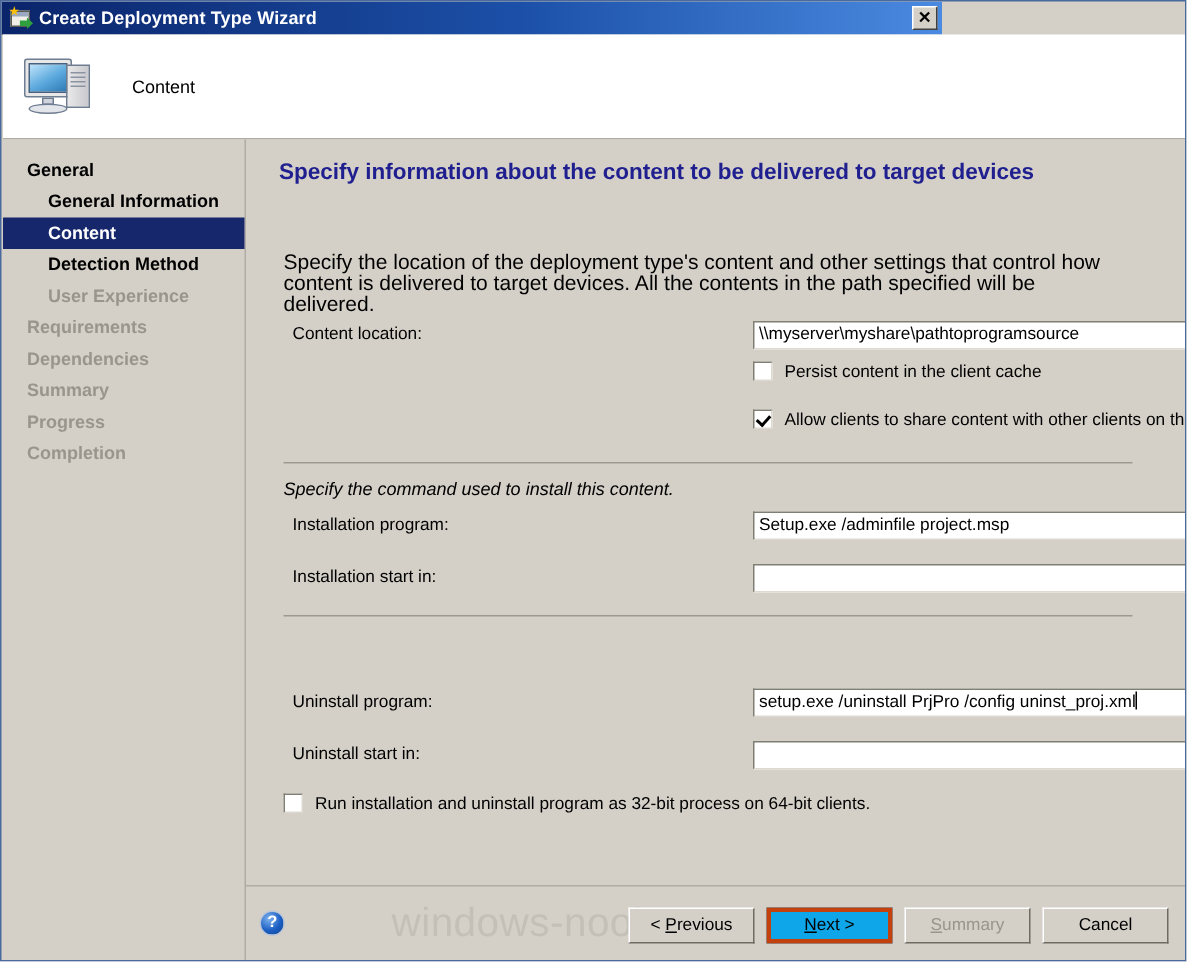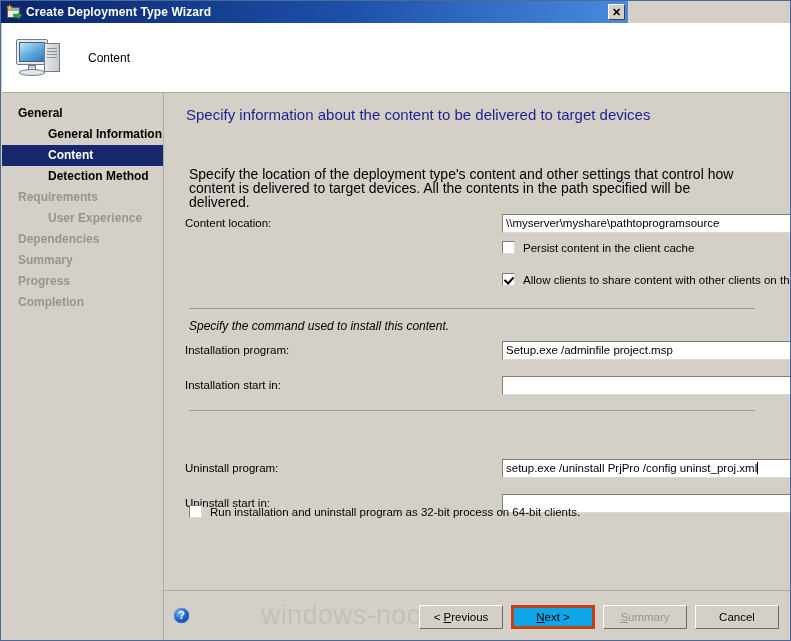--- a/index.html
+++ b/index.html
@@ -183,21 +183,21 @@
   }
   .nav-item {
     height: 21px;
     line-height: 21px;
     font-size: 12px;
     color: #000000;
     padding-left: 16px;
     white-space: nowrap;
     box-sizing: border-box;
   }
-  .nav-item.child { padding-left: 46px; }
+  .nav-item.child { padding-left: 30px; }
   .nav-item.disabled { color: #9a958c; }
   .nav-item.selected {
     background: #17276b;
     color: #ffffff;
   }
 
   
   #main {
     position: absolute;
     left: 163px; top: 92px;
@@ -205,20 +205,21 @@
     height: 548px;
     background: #d4d0c8;
     box-sizing: border-box;
   }
   #page-heading {
     position: absolute;
     left: 22px; top: 13px;
     font-size: 15px;
     color: #1f1f8f;
     white-space: nowrap;
+    font-weight: bold;
   }
   #intro-text {
     position: absolute;
     left: 25px; top: 74px;
     width: 564px;
     font-size: 14px;
     color: #000000;
     line-height: 14px;
   }
 
@@ -232,21 +233,21 @@
   .section-text {
     position: absolute;
     left: 25px;
     font-size: 12px;
     color: #000000;
     white-space: nowrap;
     font-style: italic;
   }
   .field-label {
     position: absolute;
-    left: 21px;
+    left: 31px;
     font-size: 11.5px;
     color: #000000;
     white-space: nowrap;
   }
   .text-input {
     position: absolute;
     left: 338px;
     width: 304px;
     height: 19px;
     background: #ffffff;
@@ -385,22 +386,22 @@
       </span>
     </span>
     <span id="header-title">Content</span>
   </div>
 
   <div id="sidebar">
     <div class="nav-item">General</div>
     <div class="nav-item child">General Information</div>
     <div class="nav-item child selected">Content</div>
     <div class="nav-item child">Detection Method</div>
+    <div class="nav-item child disabled">User Experience</div>
     <div class="nav-item disabled">Requirements</div>
-    <div class="nav-item child disabled">User Experience</div>
     <div class="nav-item disabled">Dependencies</div>
     <div class="nav-item disabled">Summary</div>
     <div class="nav-item disabled">Progress</div>
     <div class="nav-item disabled">Completion</div>
   </div>
 
   <div id="main">
 
     <div id="page-heading">Specify information about the content to be delivered to target devices</div>
     <div id="intro-text">Specify the location of the deployment type's content and other settings that control how content is delivered to target devices. All the contents in the path specified will be delivered.</div>
@@ -428,21 +429,21 @@
     <div class="text-input" style="top:283px"></div>
 
     <div class="hr" style="top:317px"></div>
 
     <div class="field-label" style="top:369px">Uninstall program:</div>
     <div class="text-input focused" style="top:366px">setup.exe /uninstall PrjPro /config uninst_proj.xml</div>
 
     <div class="field-label" style="top:404px">Uninstall start in:</div>
     <div class="text-input" style="top:401px"></div>
 
-    <div class="checkbox-row" style="left:25px; top:412px">
+    <div class="checkbox-row" style="left:25px; top:436px">
       <span class="cbox"></span>
       <span>Run installation and uninstall program as 32-bit process on 64-bit clients.</span>
     </div>
   </div>
 
   <div id="footer">
     <div id="watermark">windows-noob.com</div>
     <div id="help-icon">?</div>
     <div class="footer-btn" style="left:255px">
         <span>&lt; <span class="u">P</span>revious</span>

